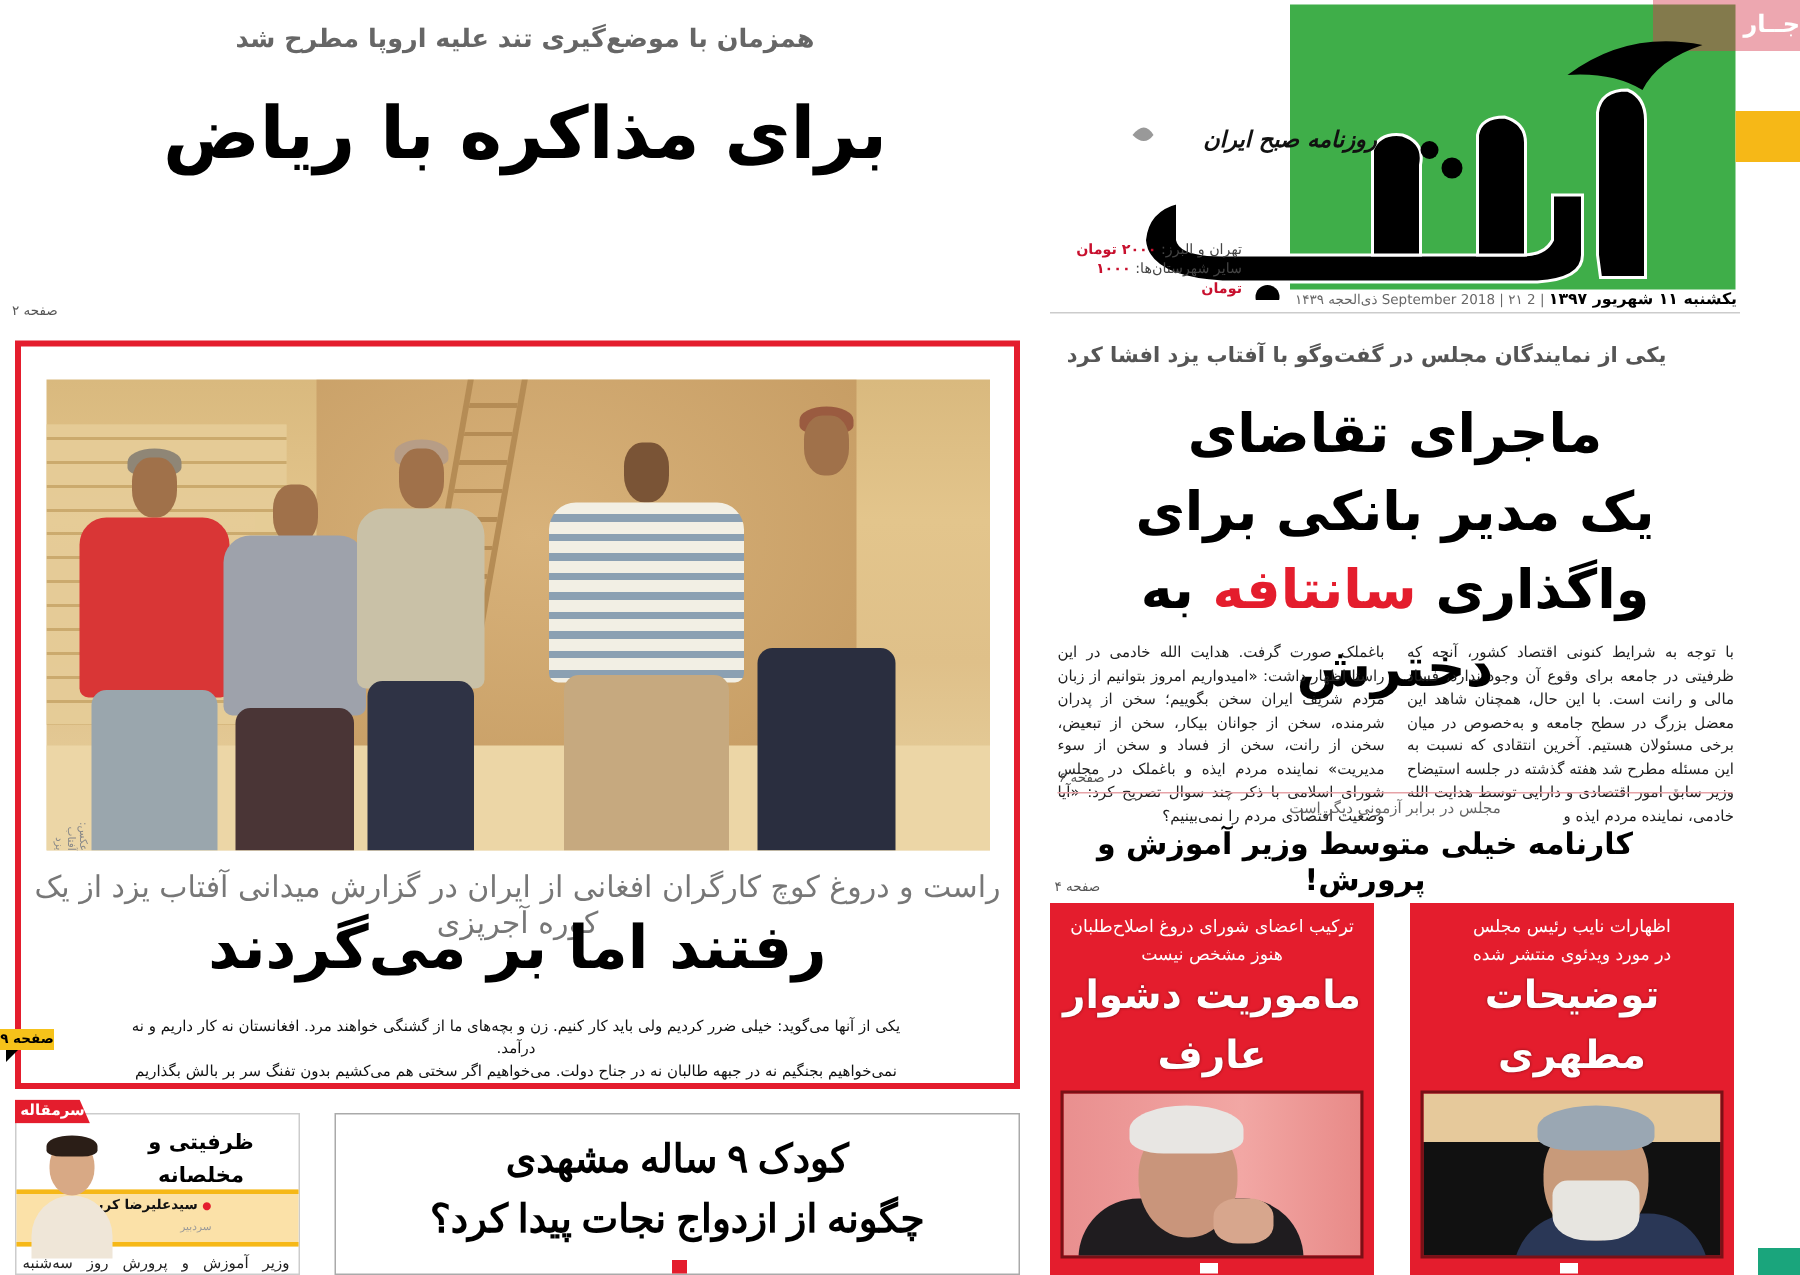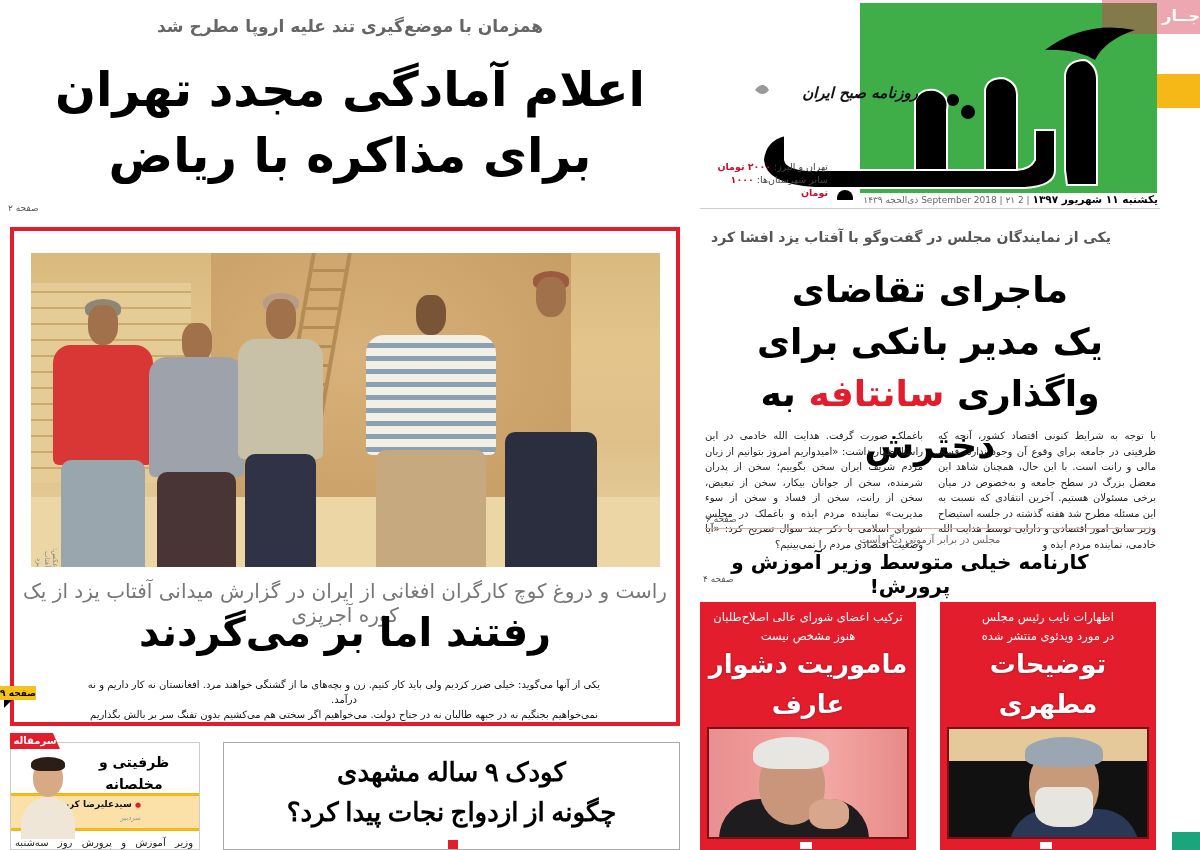--- a/index.html
+++ b/index.html
@@ -58,21 +58,21 @@
   .rs-headline { left: 700px; top: 264px; width: 460px; text-align: center; font-size: 36px; line-height: 52px; font-weight: bold; color: #000; }
   .rs-headline .hl-red { color: #e41d2d; }
   .rs-body { top: 428px; font-size: 10px; line-height: 15.5px; color: #222; text-align: justify; }
   .rs-col1 { left: 938px; width: 218px; }
   .rs-col2 { left: 705px; width: 218px; }
   .rs-page { left: 706px; top: 514px; font-size: 9px; color: #555; }
   .rs-rule { left: 705px; top: 528px; width: 450px; height: 1px; background: #e7a3a8; }
 
   .ed-kicker { left: 700px; top: 534px; width: 460px; text-align: center; font-size: 10px; color: #666; }
   .ed-headline { left: 700px; top: 550px; width: 420px; text-align: center; font-size: 20px; font-weight: bold; color: #000; }
-  .ed-page { left: 703px; top: 574px; font-size: 9px; color: #555; }
+  .ed-page { left: 703px; top: 587px; font-size: 9px; color: #555; }
 
   
   .card { top: 602px; height: 248px; background: #e41d2d; color: #fff; }
   .card-right { left: 940px; width: 216px; }
   .card-left { left: 700px; width: 216px; }
   .card .c-kicker { position: absolute; left: 0; top: 6px; width: 100%; text-align: center; font-size: 11.5px; line-height: 19px; color: #fff; }
   .card .c-title { position: absolute; left: 0; top: 42px; width: 100%; text-align: center; font-size: 26px; line-height: 40px; font-weight: bold; color: #fff;
                    text-shadow: 0 0 2px #7a0d15; }
   .card .c-photo { position: absolute; left: 7px; top: 125px; width: 202px; height: 112px; border: 2px solid #7a1016; overflow: hidden; }
   .card .c-photo-badge { position: absolute; left: 100px; bottom: 0; width: 12px; height: 7px; background: #fff; }
@@ -140,21 +140,20 @@
     <span> | </span>
     <span>۲۱ ذی‌الحجه ۱۴۳۹</span>
     <span> | </span>
     
   </div>
   <div class="mh-rule"></div>
 </div>
 
 <div class="abs tl-kicker">همزمان با موضع‌گیری تند علیه اروپا مطرح شد</div>
 <div class="abs tl-headline">
-  <div>اعلام آمادگی مجدد تهران</div>
   <div>برای مذاکره با ریاض</div>
 </div>
 <div class="abs tl-page">صفحه ۲</div>
 
 <div class="abs feature-box">
   <div class="photo">
     <div class="bricks"></div>
     <div class="kiln"></div>
     <div class="ladder"></div>
     <div class="ground"></div>
@@ -232,21 +231,21 @@
     <div class="suit" style="left:60px;top:80px;width:130px;height:40px;background:#2a3756;"></div>
     <div class="face" style="left:80px;top:18px;width:70px;height:80px;background:#c89a7a;"></div>
     <div class="hair" style="left:76px;top:8px;width:78px;height:30px;background:#9aa7b3;"></div>
     <div class="face" style="left:86px;top:58px;width:58px;height:40px;background:#e7e5e0;border-radius:10px 10px 40% 40%;"></div>
   </div>
   <div class="c-photo-badge" style="top:240px;"></div>
 </div>
 
 <div class="abs card card-left">
   <div class="c-kicker">
-    <div>ترکیب اعضای شورای عالی اصلاح‌طلبان</div>
+    <div>ترکیب اعضای شورای دروغ اصلاح‌طلبان</div>
     <div>هنوز مشخص نیست</div>
   </div>
   <div class="c-title">
     <div>ماموریت دشوار</div>
     <div>عارف</div>
   </div>
   <div class="c-photo ph-aref">
     <div class="suit" style="left:10px;top:70px;width:150px;height:50px;background:#1f1c1f;"></div>
     <div class="face" style="left:50px;top:20px;width:66px;height:76px;background:#c9957b;"></div>
     <div class="hair" style="left:44px;top:8px;width:76px;height:32px;background:#e8e6e3;"></div>

